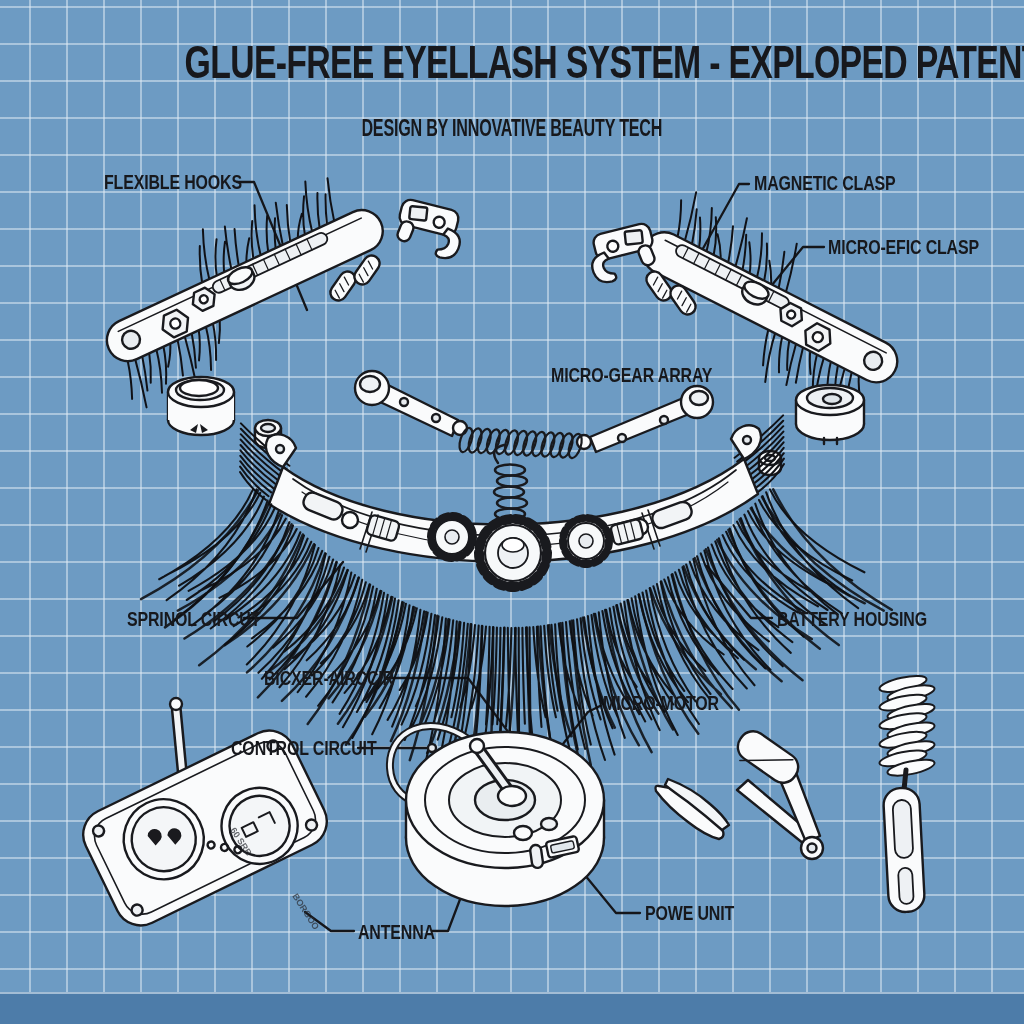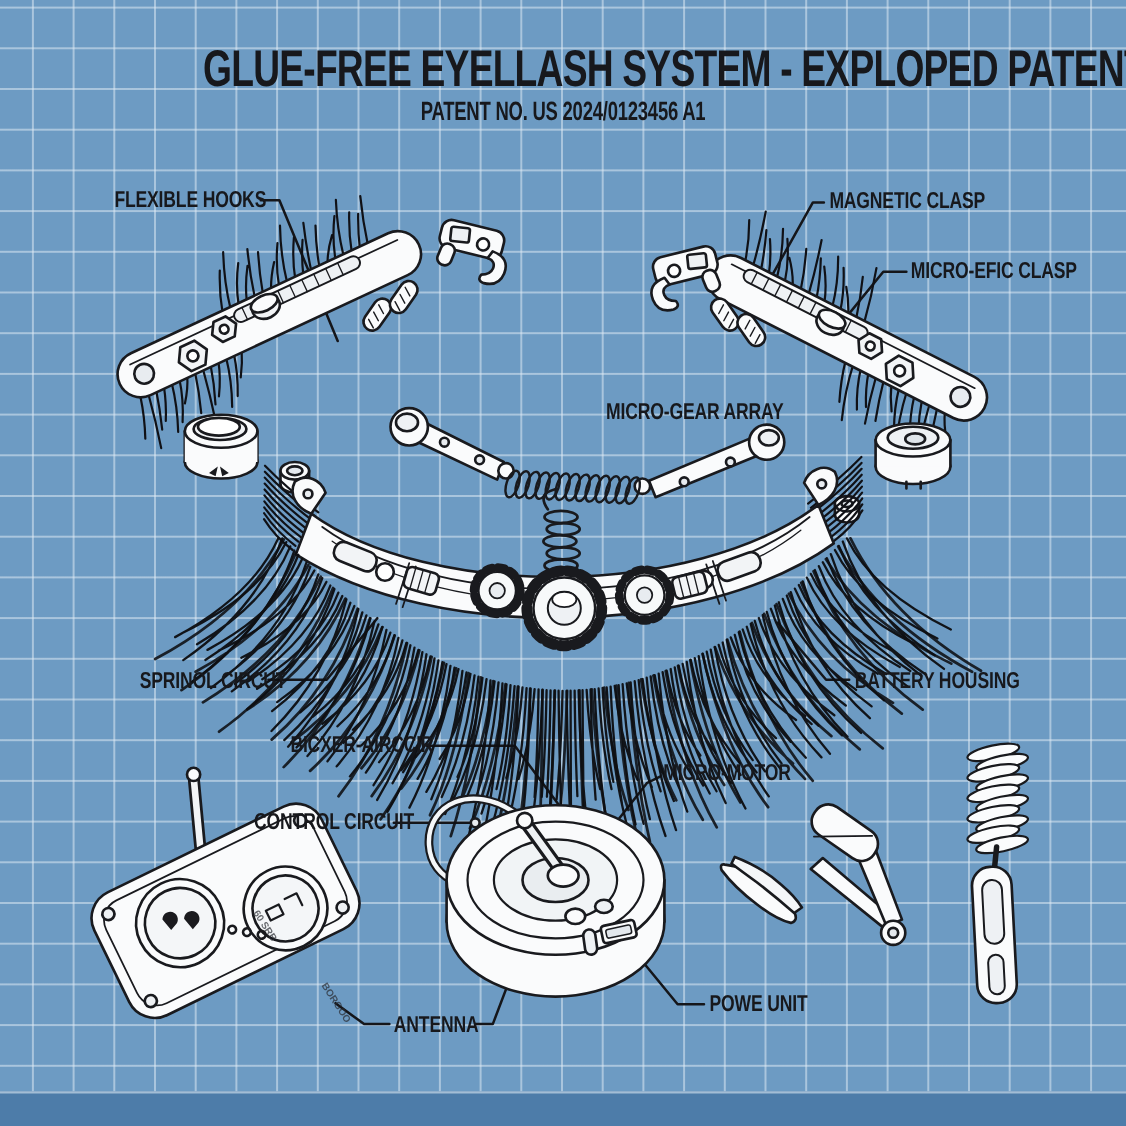--- a/index.html
+++ b/index.html
@@ -331,21 +331,21 @@
           <rect x="886" y="788" width="36" height="124" rx="17"></rect>
           <rect x="895" y="800" width="18" height="58" rx="9" fill="#eef1f4" stroke-width="1.8"></rect>
           <rect x="897" y="868" width="14" height="36" rx="7" fill="#eef1f4" stroke-width="1.8"></rect>
         </g>
       </g>
 
     </g>
   </svg>
 
   <div class="ttl-wrap" id="title"><span>GLUE-FREE EYELLASH SYSTEM - EXPLOPED PATENT VIEW</span></div>
-  <div class="ttl-wrap" id="patentno"><span>PATENT NO. US 2024/0123456 A1</span></div>
+  <div class="ttl-wrap" id="designer"><span>DESIGN BY INNOVATIVE BEAUTY TECH</span></div>
 
   <div class="lbl" style="left:104px;top:170px;">FLEXIBLE HOOKS</div>
   <div class="lbl" style="left:754px;top:171px;">MAGNETIC CLASP</div>
   <div class="lbl" style="left:828px;top:235px;">MICRO-EFIC CLASP</div>
   <div class="lbl" style="left:551px;top:363px;">MICRO-GEAR ARRAY</div>
   <div class="lbl" style="left:127px;top:607px;">SPRINOL CIRCUT</div>
   <div class="lbl" style="left:777px;top:607px;">BATTERY HOUSING</div>
   <div class="lbl" style="left:264px;top:666px;">BICXER-AIRCCIR</div>
   <div class="lbl" style="left:231px;top:736px;">CONTROL CIRCUIT</div>
   <div class="lbl" style="left:603px;top:691px;">MICRO-MOTOR</div>

